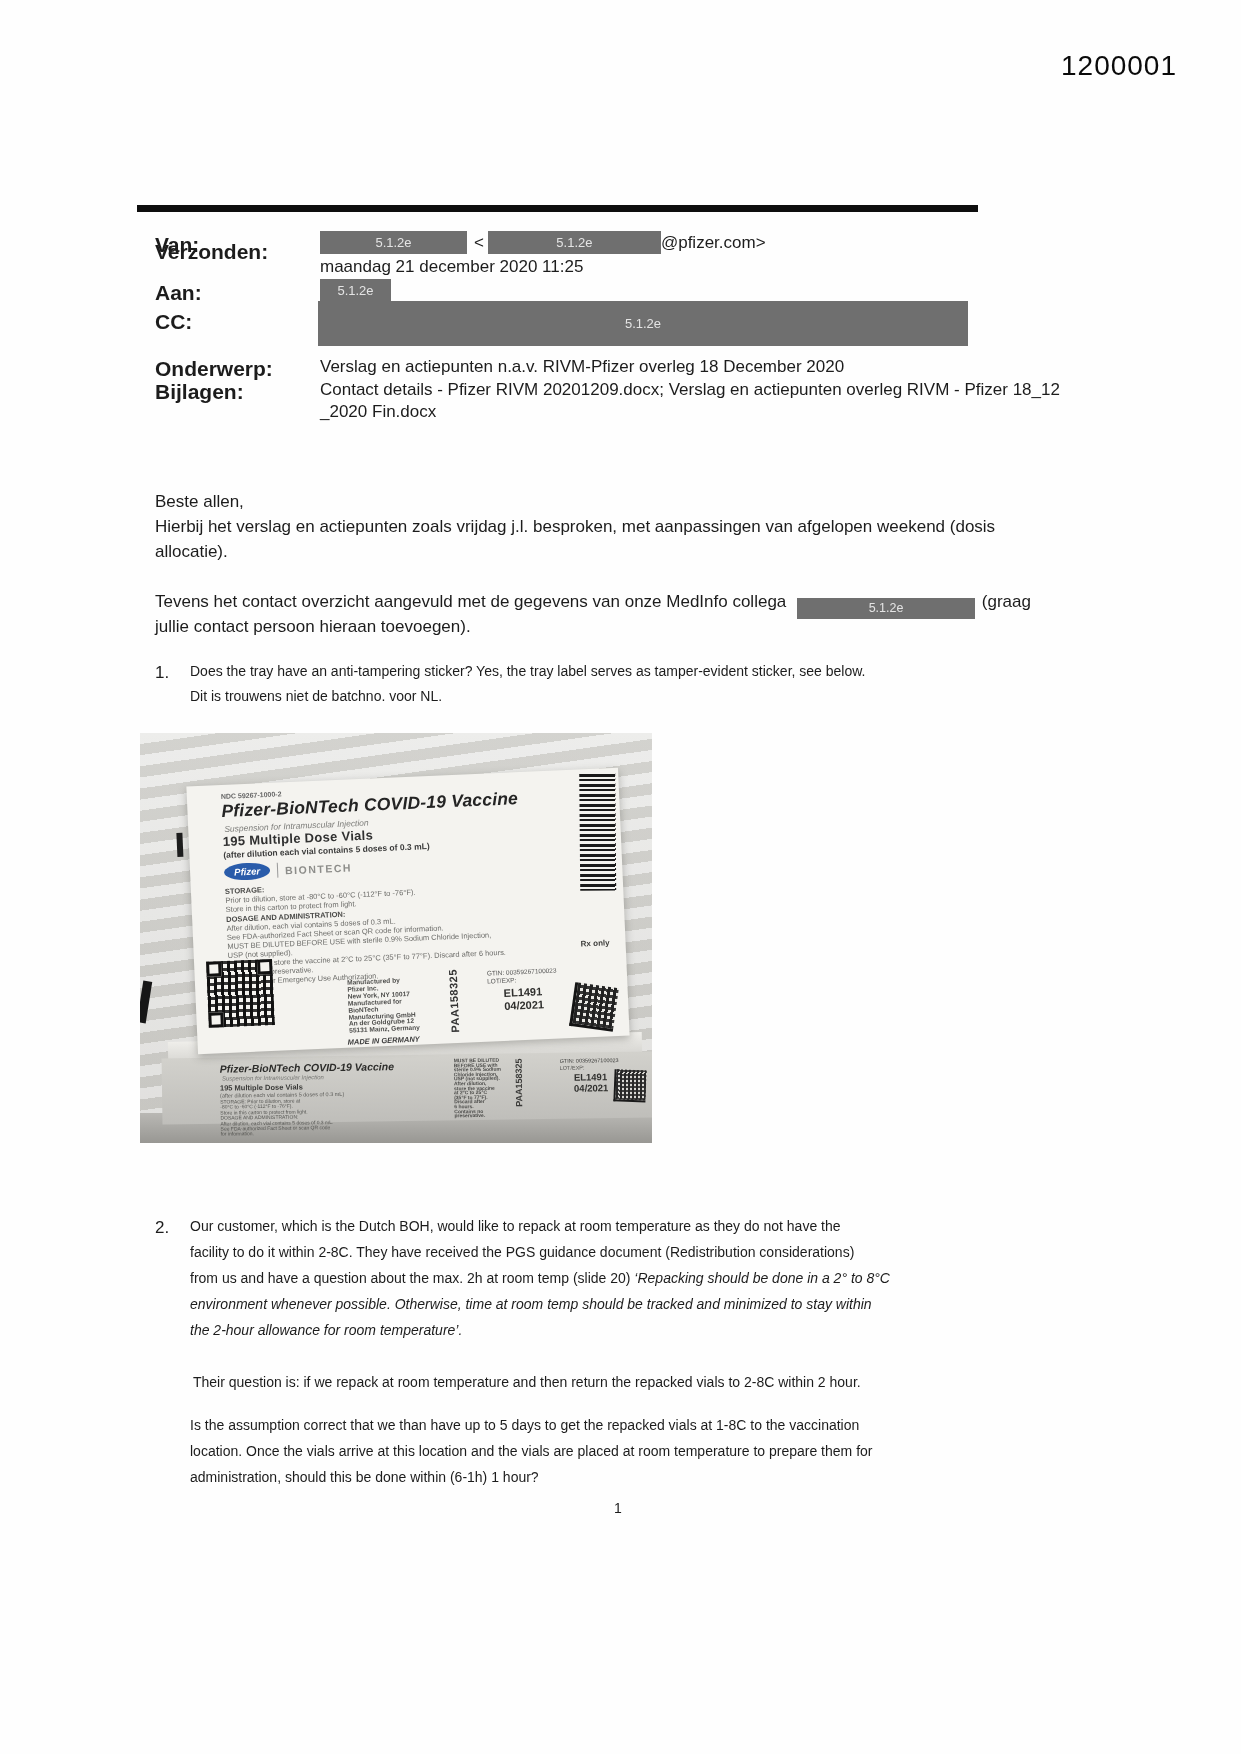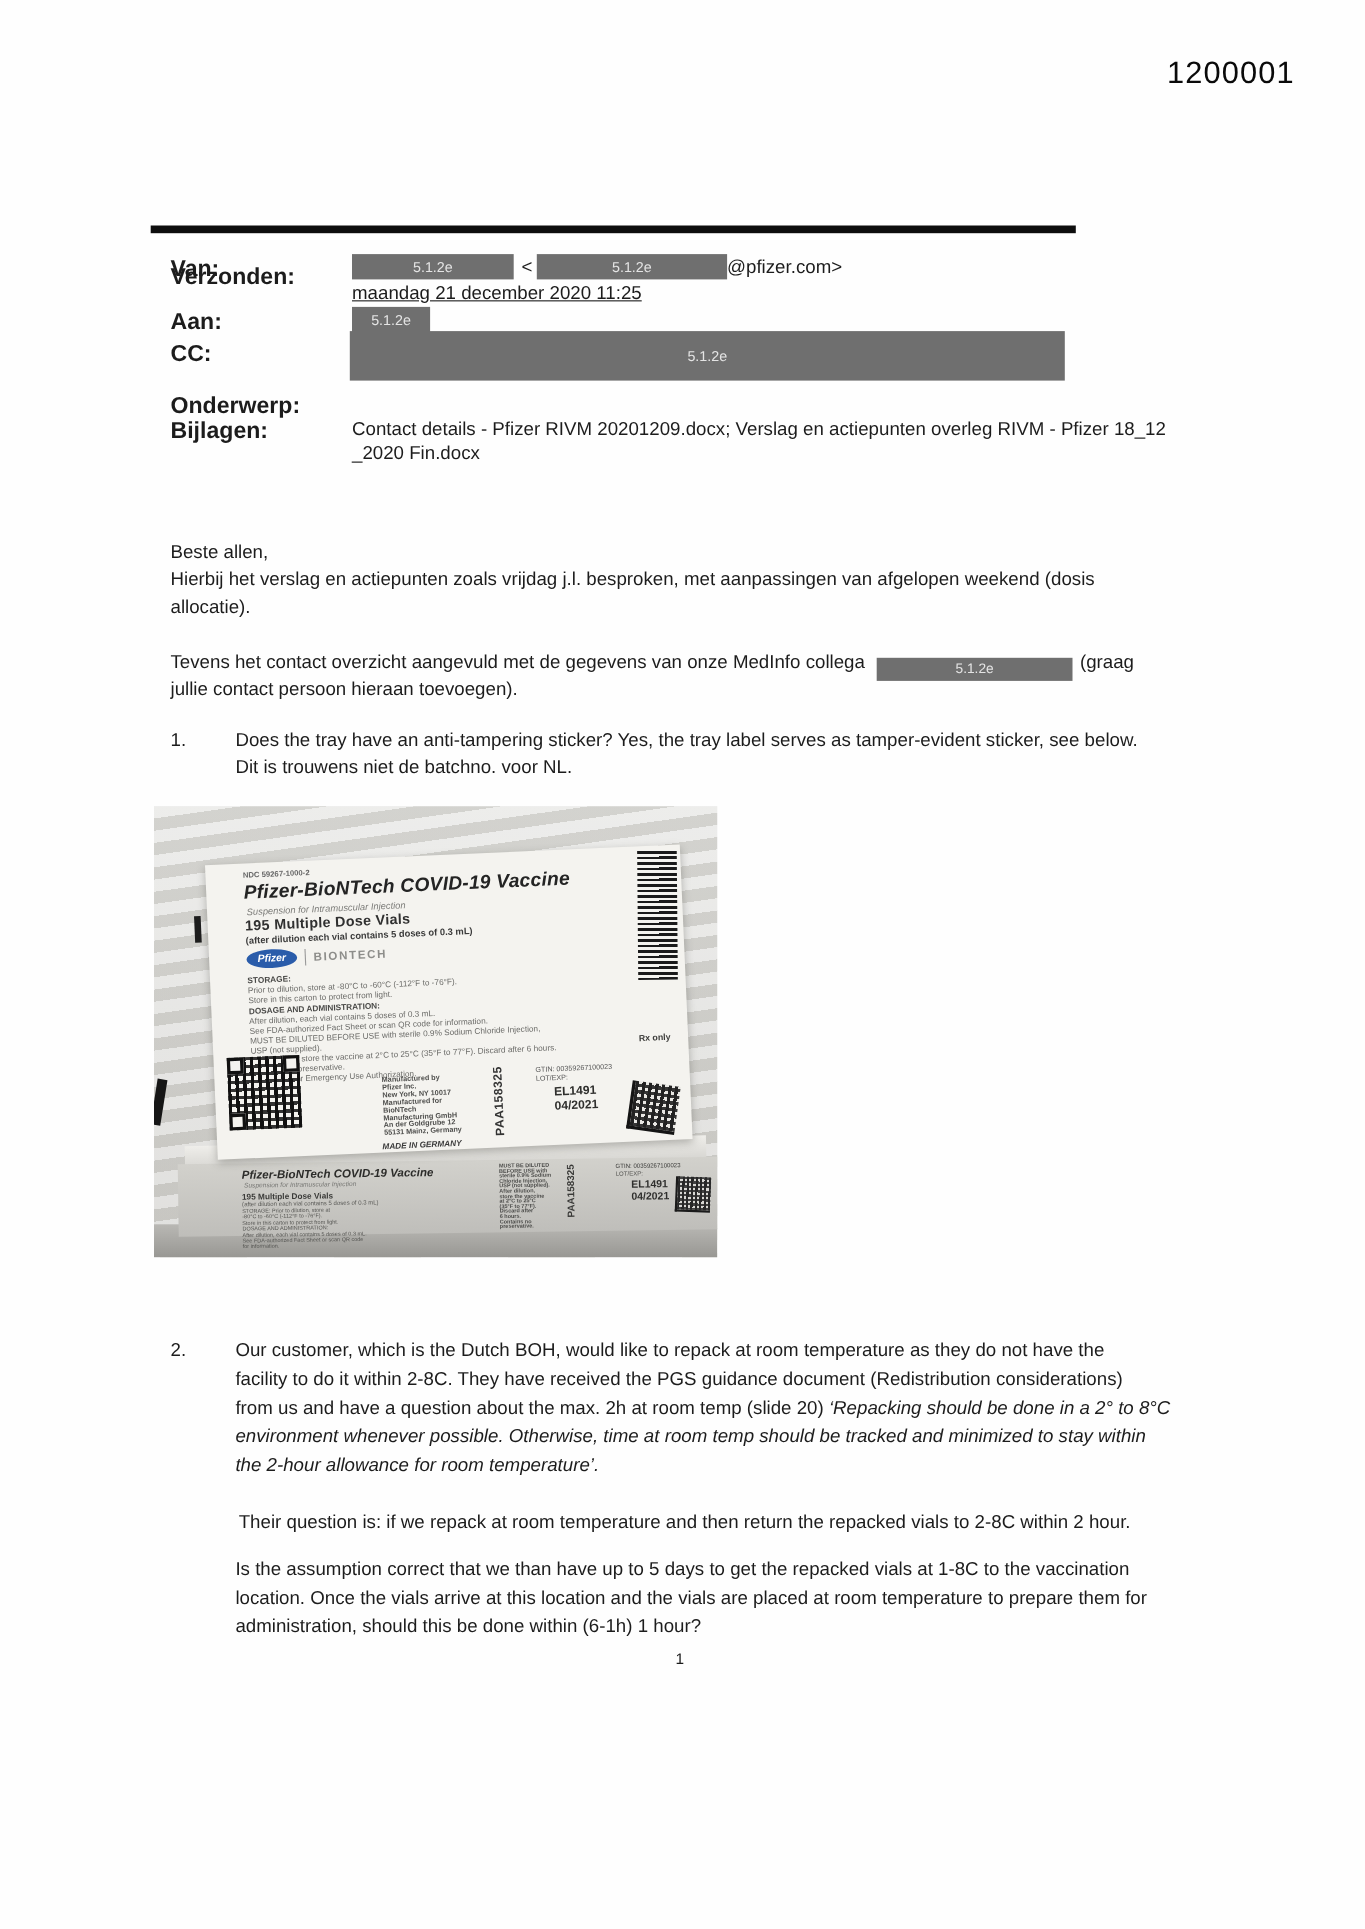--- a/index.html
+++ b/index.html
@@ -13,21 +13,21 @@
   .hvalue{position:absolute;left:320px;font-size:17px;white-space:nowrap;}
   .hflex{display:flex;align-items:center;}
   .red{background:#6f6f6f;color:#e4e4e4;font-size:13px;display:inline-flex;
        align-items:center;justify-content:center;}
   .red-inline{height:21px;vertical-align:-5px;display:inline-flex;align-items:center;
        justify-content:center;background:#6f6f6f;color:#e4e4e4;font-size:12.5px;}
 
   
   .bline{position:absolute;left:155px;font-size:17px;white-space:nowrap;}
   .qnum{position:absolute;left:155px;font-size:17px;}
-  .qline{position:absolute;left:190px;font-size:17px;white-space:nowrap;margin-left:24px;}
+  .qline{position:absolute;left:190px;font-size:14px;white-space:nowrap;}
   .italic{font-style:italic;}
   .footer-num{position:absolute;left:553px;top:1500px;width:130px;text-align:center;font-size:14px;}
 
   
   .photo{position:absolute;left:140px;top:733px;width:512px;height:410px;overflow:hidden;
     background:
       repeating-linear-gradient(172deg, rgba(255,255,255,0.45) 0 11px, rgba(198,197,192,0.45) 11px 22px),
       linear-gradient(#dededb,#c7c6c2);}
   .photo-floor{position:absolute;left:0;bottom:0;width:100%;height:30px;
       background:linear-gradient(#b9b8b4,#989793);}
@@ -107,29 +107,30 @@
 
   <div class="hlabel" style="top:233px;">Van:</div>
   <div class="hvalue hflex" style="top:231px;gap:7px;">
     <span class="red" style="width:147px;height:23px;">5.1.2e</span>
     <span>&lt;</span>
     <span class="red" style="width:173px;height:23px;margin-left:-3px;">5.1.2e</span>
     <span style="margin-left:-7px;">@pfizer.com&gt;</span>
   </div>
 
   <div class="hlabel" style="top:240px;">Verzonden:</div>
-  <div class="hvalue" style="top:257px;text-decoration:underline;">maandag 21 december 2020 11:25</div>
+  <div class="hvalue" style="top:257px;">maandag 21 december 2020 11:25</div>
 
   <div class="hlabel" style="top:281px;">Aan:</div>
   <div class="red" style="position:absolute;left:320px;top:279px;width:71px;height:23px;">5.1.2e</div>
 
   <div class="hlabel" style="top:310px;">CC:</div>
   <div class="red" style="position:absolute;left:318px;top:301px;width:650px;height:45px;">5.1.2e</div>
 
   <div class="hlabel" style="top:357px;">Onderwerp:</div>
+  <div class="hvalue" style="top:357px;">Verslag en actiepunten n.a.v. RIVM-Pfizer overleg 18 December 2020</div>
 
   <div class="hlabel" style="top:380px;">Bijlagen:</div>
   <div class="hvalue" style="top:380px;">Contact details - Pfizer RIVM 20201209.docx; Verslag en actiepunten overleg RIVM - Pfizer 18_12</div>
   <div class="hvalue" style="top:402px;">_2020 Fin.docx</div>
 
   <div class="bline" style="top:492px;">Beste allen,</div>
   <div class="bline" style="top:517px;">Hierbij het verslag en actiepunten zoals vrijdag j.l. besproken, met aanpassingen van afgelopen weekend (dosis</div>
   <div class="bline" style="top:542px;">allocatie).</div>
   <div class="bline" style="top:592px;">
     <span>Tevens het contact overzicht aangevuld met de gegevens van onze MedInfo collega</span>

